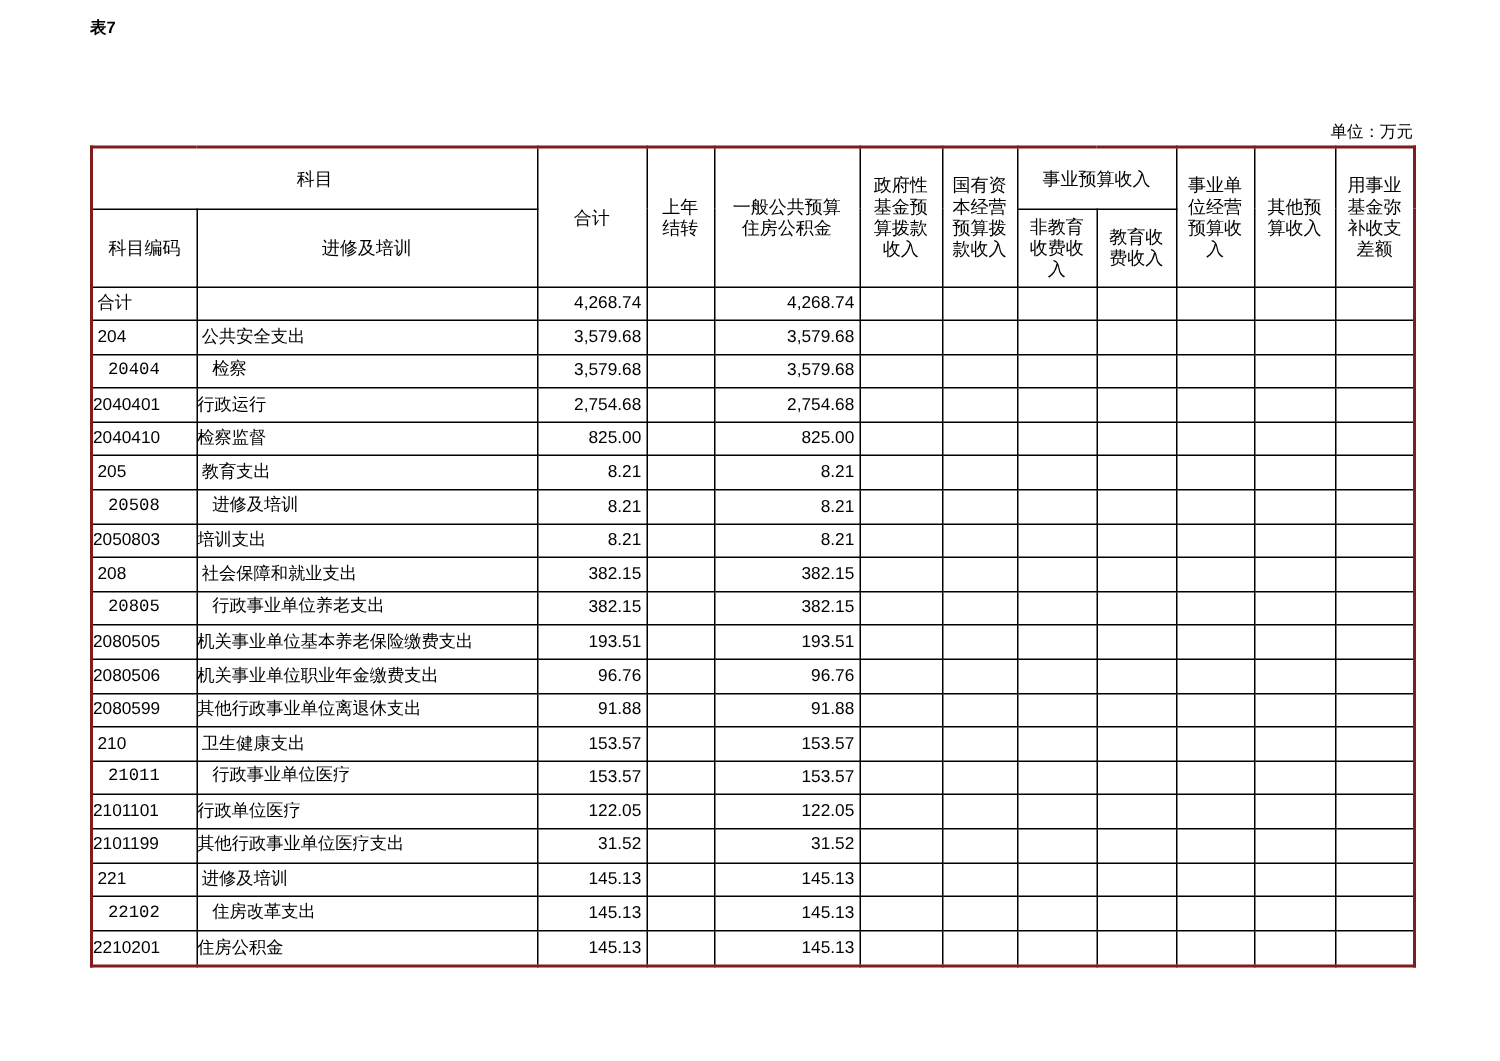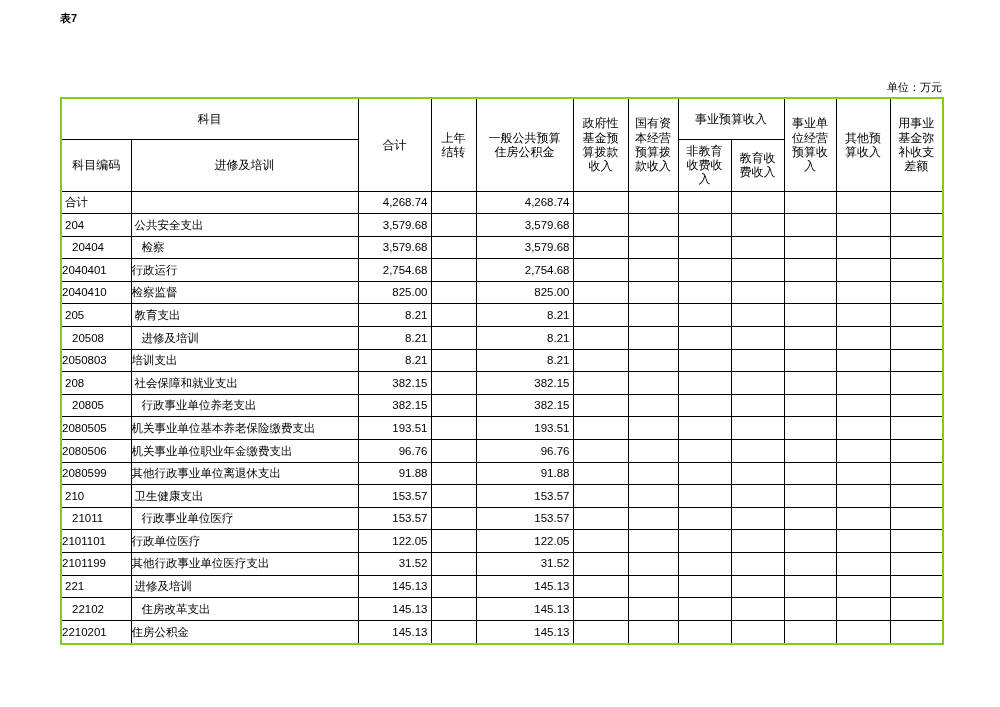--- a/index.html
+++ b/index.html
@@ -25,21 +25,21 @@
   .unit {
     position: absolute; right: 58px; top: 80px;
     font-size: 11px;
     text-align: center;
   }
   table.income {
     position: absolute; left: 60px; top: 97px;
     width: 882px; height: 548px;
     border-collapse: collapse;
     table-layout: fixed;
-    border: 2px solid #84cc16;
+    border: 2px solid #7f1d1d;
   }
   .income th, .income td {
     border: 1px solid #000;
     padding: 0;
     overflow: hidden;
   }
   .income th {
     font-size: 12px;
     font-weight: normal;
     text-align: center;
@@ -52,21 +52,21 @@
   tr.hrow2 { height: 52px; }
   .income td {
     font-size: 11.5px;
     vertical-align: middle;
     line-height: 1.1;
     white-space: nowrap;
   }
   td.code, td.name { text-align: left; }
   td.num { text-align: right; padding-right: 3px; }
   td.lv0 { padding-left: 3px; }
-  td.lv1 { padding-left: 10px; }
+  td.lv1 { padding-left: 10px; font-family: Liberation Mono, monospace; }
   td.lv2 { }
 </style>
 </head>
 <body>
 
 <div class="page">
 
   <div class="tag">表7</div>
 
 

